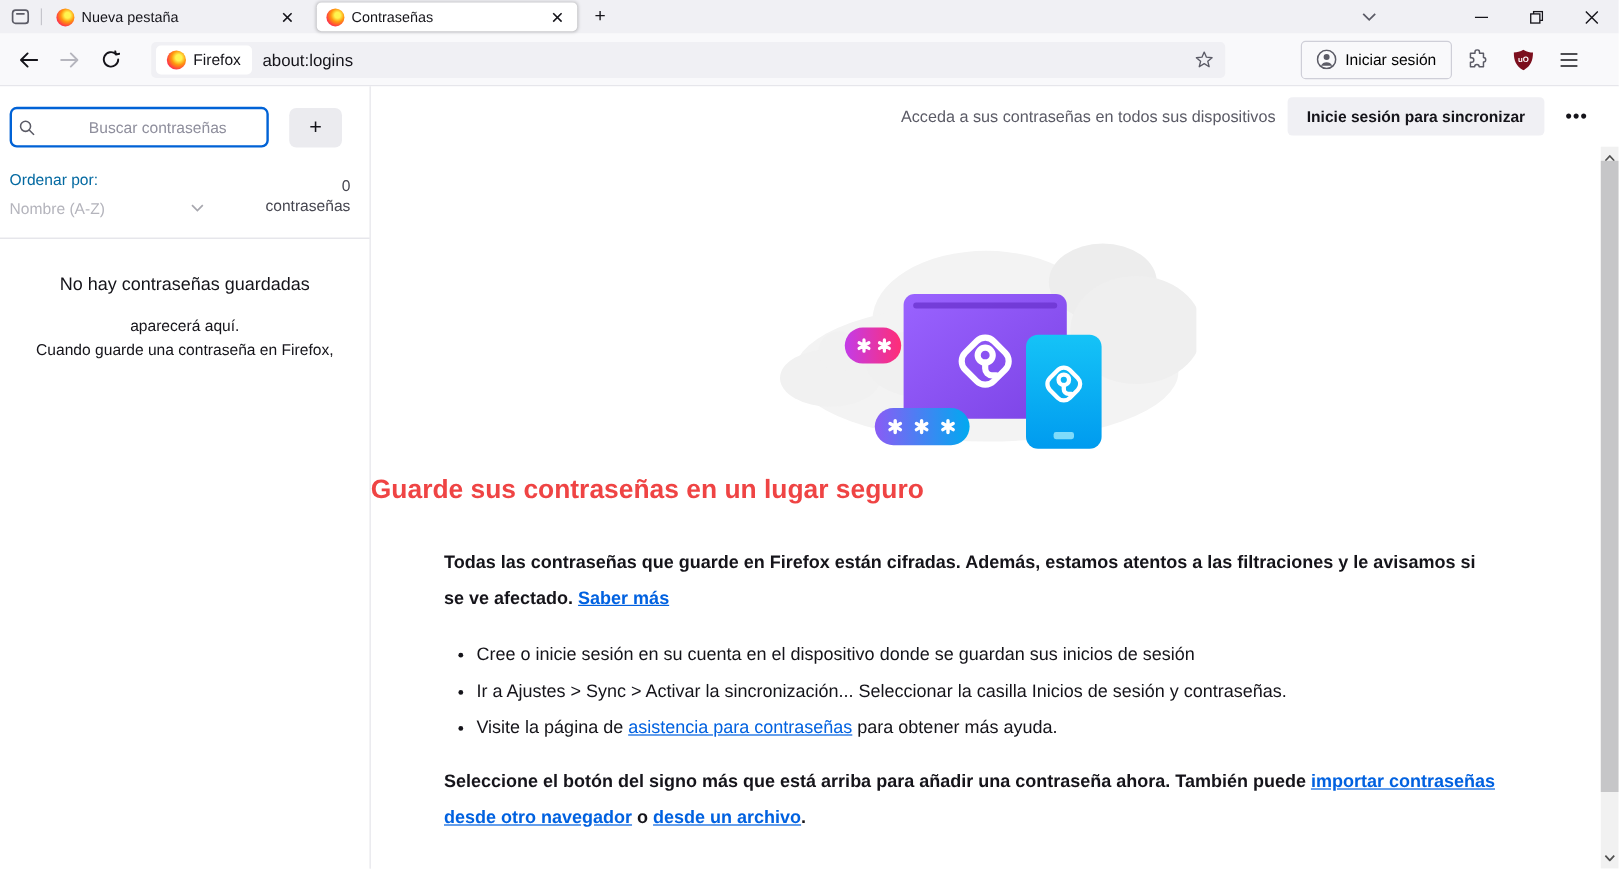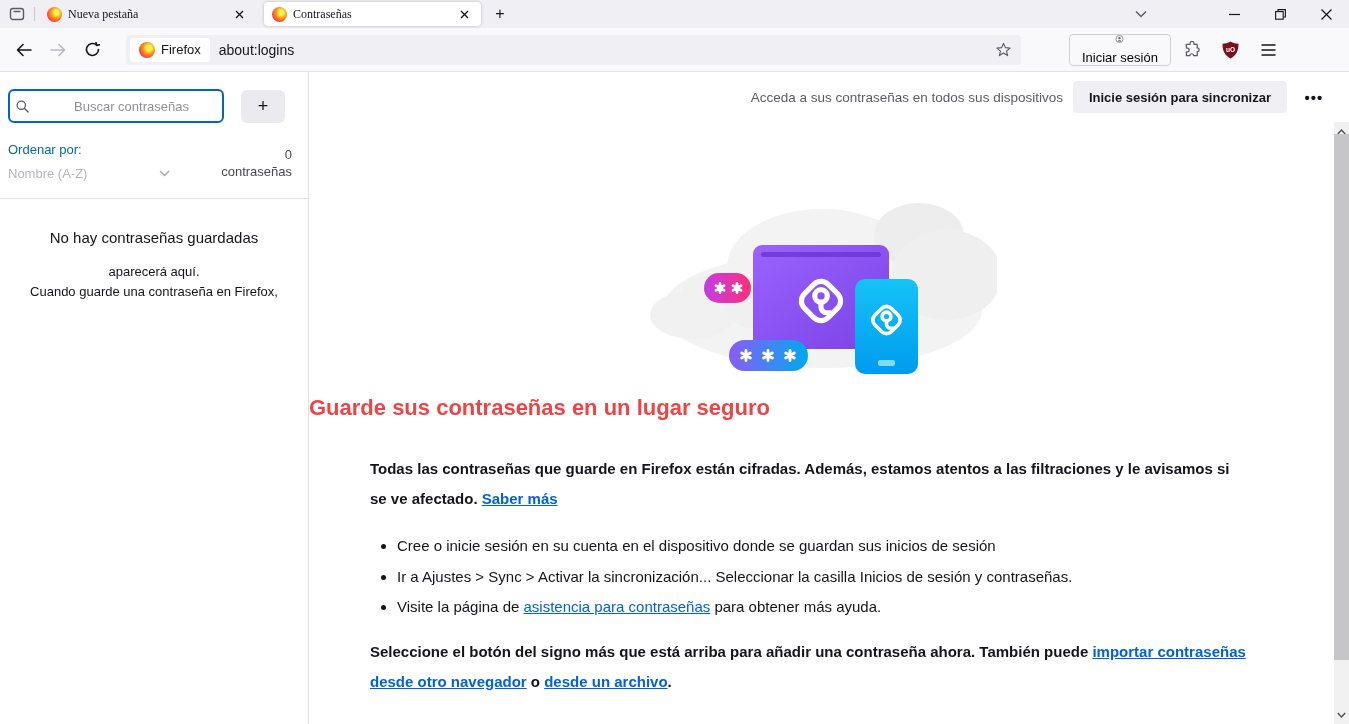--- a/index.html
+++ b/index.html
@@ -5,35 +5,35 @@
   * { margin:0; padding:0; box-sizing:border-box; }
   html,body { width:1349px; height:724px; overflow:hidden; }
   body { font-family:"Liberation Sans", sans-serif; background:#fff; color:#15141a; }
 
   
   .tabbar { height:28px; background:#f0f0f4; display:flex; align-items:stretch; }
   .fxview-btn { width:34px; display:flex; align-items:center; justify-content:center; cursor:pointer; }
   .tab-sep { width:1px; height:14px; background:#c5c5cc; align-self:center; }
   .tab { width:217px; margin:2px 0 2px 4px; border-radius:4px; display:flex; align-items:center; padding:0 8px; gap:6px; font-size:12px; cursor:pointer; }
   .tab.active { background:#fff; box-shadow:0 0 3px rgba(0,0,0,.25); margin-left:8px; }
-  .tab .title { flex:1; white-space:nowrap; overflow:hidden;font-family:Liberation Serif, serif; }
+  .tab .title { flex:1; white-space:nowrap; overflow:hidden; }
   .tab-close { width:18px; height:18px; border-radius:3px; display:flex; align-items:center; justify-content:center; }
   .newtab-btn { width:26px; margin:2px 0 2px 6px; display:flex; align-items:center; justify-content:center; font-size:16px; color:#15141a; border-radius:4px; }
   .tabbar-spacer { flex:1; }
   .alltabs-btn { width:30px; display:flex; align-items:center; justify-content:center; margin-right:55px; }
   .winctl { width:46px; display:flex; align-items:center; justify-content:center; }
 
   
   .toolbar { height:44px; background:#f9f9fb; border-bottom:1px solid #e1e1e6; display:flex; align-items:center; padding:0 8px; gap:2px; }
   .nav-btn { width:32px; height:32px; border-radius:4px; display:flex; align-items:center; justify-content:center; }
   .urlbar { flex:1; height:30px; background:#f0f0f4; border-radius:4px; margin:0 6px 0 16px; display:flex; align-items:center; padding:0 4px; max-width:895px; }
   .url-chip { background:#fff; border-radius:4px; height:24px; display:flex; align-items:center; gap:6px; padding:0 9px; font-size:13px; }
   .url-text { font-size:14px; margin-left:9px; flex:1; }
   .star-btn { width:28px; height:28px; display:flex; align-items:center; justify-content:center; }
-  .signin-btn { height:32px; border:1px solid #cfcfd8; background:#f9f9fb; border-radius:4px; display:flex; align-items:center; gap:7px; padding:0 12px; font-size:13px; margin-left:40px; cursor:pointer;flex-direction:column; }
+  .signin-btn { height:32px; border:1px solid #cfcfd8; background:#f9f9fb; border-radius:4px; display:flex; align-items:center; gap:7px; padding:0 12px; font-size:13px; margin-left:55px; cursor:pointer; }
   .tool-icon { width:32px; height:32px; display:flex; align-items:center; justify-content:center; margin-left:4px; }
 
   
   .content { display:flex; height:652px; }
   .sidebar { width:309px; border-right:1px solid #e0e0e6; background:#fff; flex:none; }
   .search-row { display:flex; align-items:center; padding:17px 8px 0 8px; gap:17px; }
   .search-box { width:216px; height:34px; border:2px solid #0062d6; border-radius:6px; display:flex; align-items:center; padding:0 6px; gap:5px; background:#fff; }
   .search-box input { border:none; outline:none; flex:1; font-size:13px; font-family:inherit; color:#15141a; background:transparent; min-width:0;margin-left:40px; }
   .search-box input::placeholder { color:#8f8f9d; }
   .add-btn { width:44px; height:33px; background:#ebebef; border-radius:6px; border:none; font-size:18px; color:#15141a; cursor:pointer; display:flex; align-items:center; justify-content:center; }

